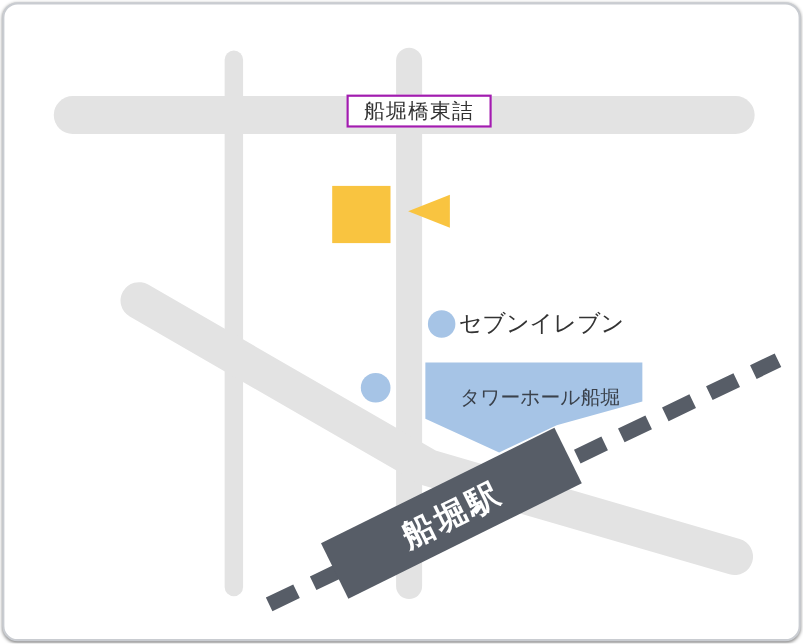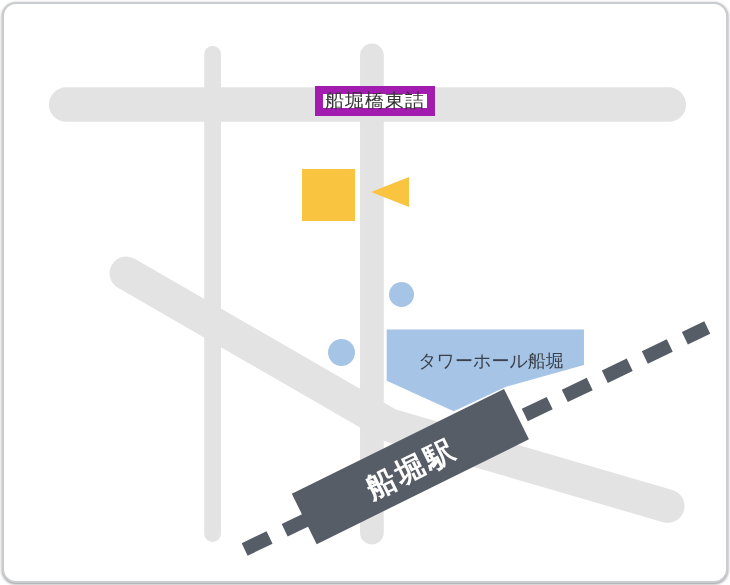--- a/index.html
+++ b/index.html
@@ -7,22 +7,22 @@
   .map-card{
     position:relative;width:726px;height:581px;margin:2px;
     background:#ffffff;border:2px solid #c9ccd1;border-radius:14px;
     box-shadow:0 1px 3px rgba(0,0,0,0.45);
     overflow:hidden;box-sizing:border-box;
   }
   .map-svg{position:absolute;left:0;top:0;width:100%;height:100%;}
   .abs{position:absolute;}
   
   .road-sign{
-    left:311px;top:82px;width:120px;height:30px;
-    background:#ffffff;border:8px solid #a21caf;box-sizing:border-box;
+    left:311px;top:82px;width:132px;height:30px;
+    background:#ffffff;border:2px solid #a21caf;box-sizing:border-box;
     display:flex;align-items:center;justify-content:center;
     font-size:19px;color:#333333;letter-spacing:1px;white-space:nowrap;
   }
   
   .school-square{left:298px;top:165px;width:53px;height:52px;background:#F9C440;}
   
   .callout{
     left:405px;top:163px;width:136px;height:106px;border-radius:10px;
     background:#F9C440;display:flex;flex-direction:column;align-items:center;
     padding-top:10px;box-sizing:border-box;color:#333333;
@@ -70,18 +70,19 @@
   </svg>
 
   <div class="abs road-sign">
     <span>船堀橋東詰</span>
   </div>
 
   <div class="abs school-square"></div>
   <div class="abs callout-pointer"></div>
 
   <div class="abs poi-dot dot-seven"></div>
+  <div class="abs poi-label label-seven">セブンイレブン</div>
 
   <div class="abs poi-dot dot-dennys"></div>
 
   <div class="abs tower-label">タワーホール船堀</div>
 
 </div>
 
 </body></html>

